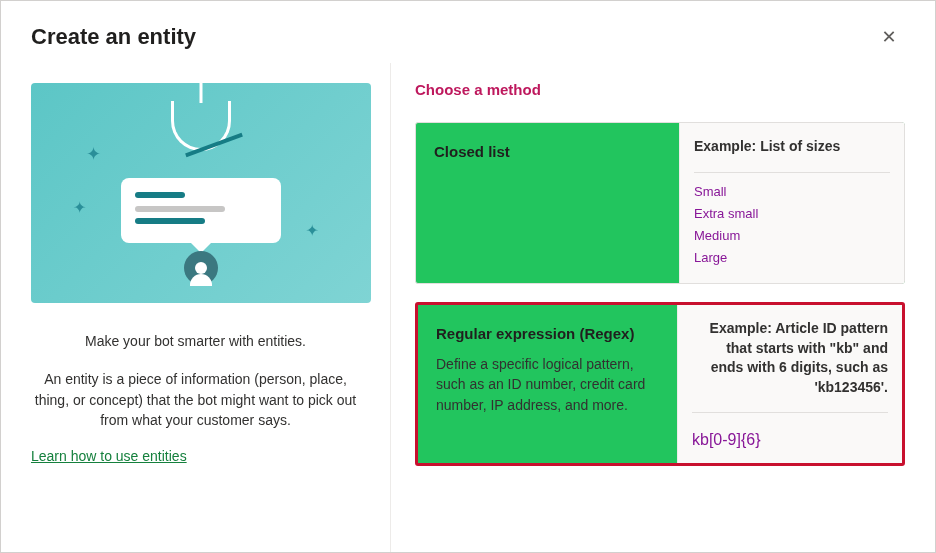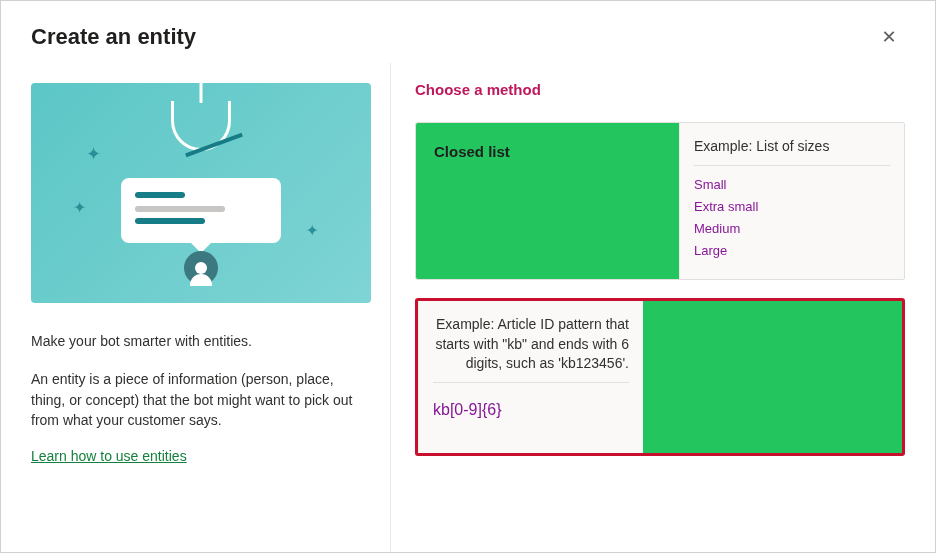--- a/index.html
+++ b/index.html
@@ -173,20 +173,21 @@
       color: #2a8f99;
       font-size: 16px;
     }
     .sparkle.s1 { top: 60px; left: 55px; font-size: 18px; }
     .sparkle.s2 { top: 115px; left: 42px; }
     .sparkle.s3 { top: 138px; right: 52px; }
     .left-text p {
       margin-bottom: 18px;
       line-height: 1.45;
       color: #323130;
+      text-align: center;
     }
     .link {
       color: #15803d;
       text-decoration: underline;
       cursor: pointer;
       font-size: 14px;
     }
     .right-panel {
       flex: 1;
       padding: 18px 30px 20px 24px;
@@ -226,24 +227,25 @@
     }
     .card-right {
       width: 225px;
       background: #faf9f8;
       padding: 14px 14px;
       border-left: 1px solid #edebe9;
     }
     .example-label {
       font-size: 14px;
       color: #323130;
-      padding-bottom: 8px;
+      padding-bottom: 15px;
       border-bottom: 1px solid #e1dfdd;
       margin-bottom: 8px;
       line-height: 1.4;
+      font-weight: bold;
     }
     .example-item {
       font-size: 13px;
       color: #881798;
       line-height: 1.7;
     }
     .regex-example .example-label {
       border-bottom: 1px solid #e1dfdd;
       text-align: right;
     }
@@ -300,20 +302,24 @@
       <div class="card-right">
         <div class="example-label">Example: List of sizes</div>
         <div class="example-item">Small</div>
         <div class="example-item">Extra small</div>
         <div class="example-item">Medium</div>
         <div class="example-item">Large</div>
       </div>
     </div>
 
     <div class="method-card selected">
+      <div class="card-left">
+        <h3>Regular expression (Regex)</h3>
+        <p>Define a specific logical pattern, such as an ID number, credit card number, IP address, and more.</p>
+      </div>
       <div class="card-right regex-example">
         <div class="example-label">Example: Article ID pattern that starts with "kb" and ends with 6 digits, such as 'kb123456'.</div>
         <div class="regex-pattern">kb[0-9]{6}</div>
       </div>
     </div>
 
   </div>
 </div>
 
 </body></html>

